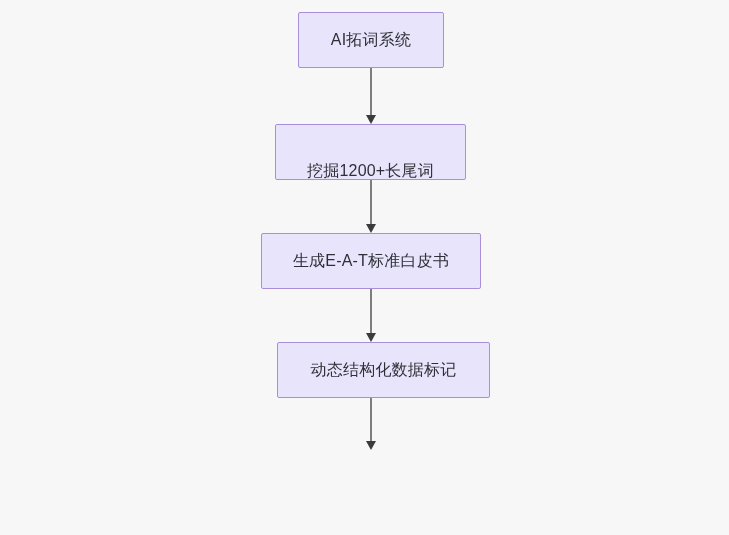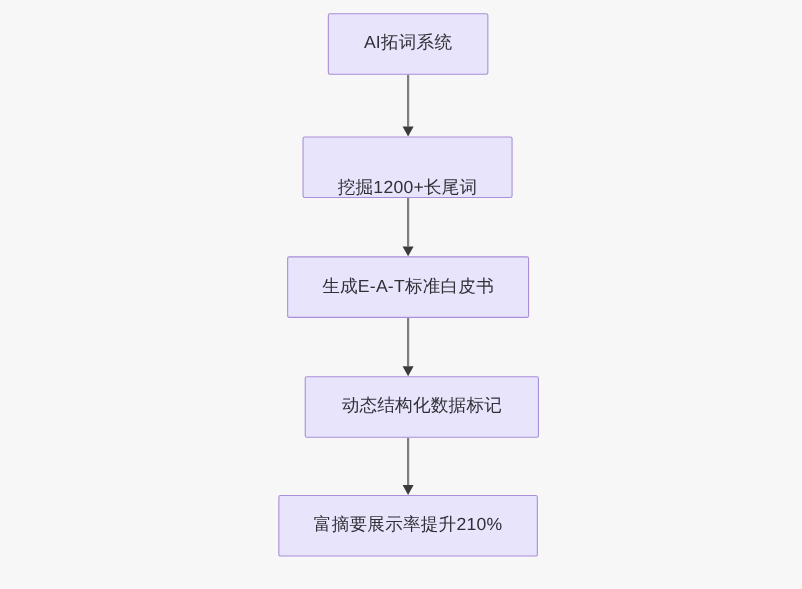--- a/index.html
+++ b/index.html
@@ -92,17 +92,14 @@
   </div>
 
   <div class="node" style="left:261px; top:233px; width:220px; height:56px;">
     <span class="node-label">生成E-A-T标准白皮书</span>
   </div>
 
   <div class="node" style="left:265px; top:342px; width:213px; height:56px;margin-left:12px;">
     <span class="node-label">动态结构化数据标记</span>
   </div>
 
-  <div class="node" style="left:253px; top:450px; width:236px; height:56px;">
-    <span class="node-label">富摘要展示率提升210%</span>
-  </div>
 
 </div>
 
 </body></html>

